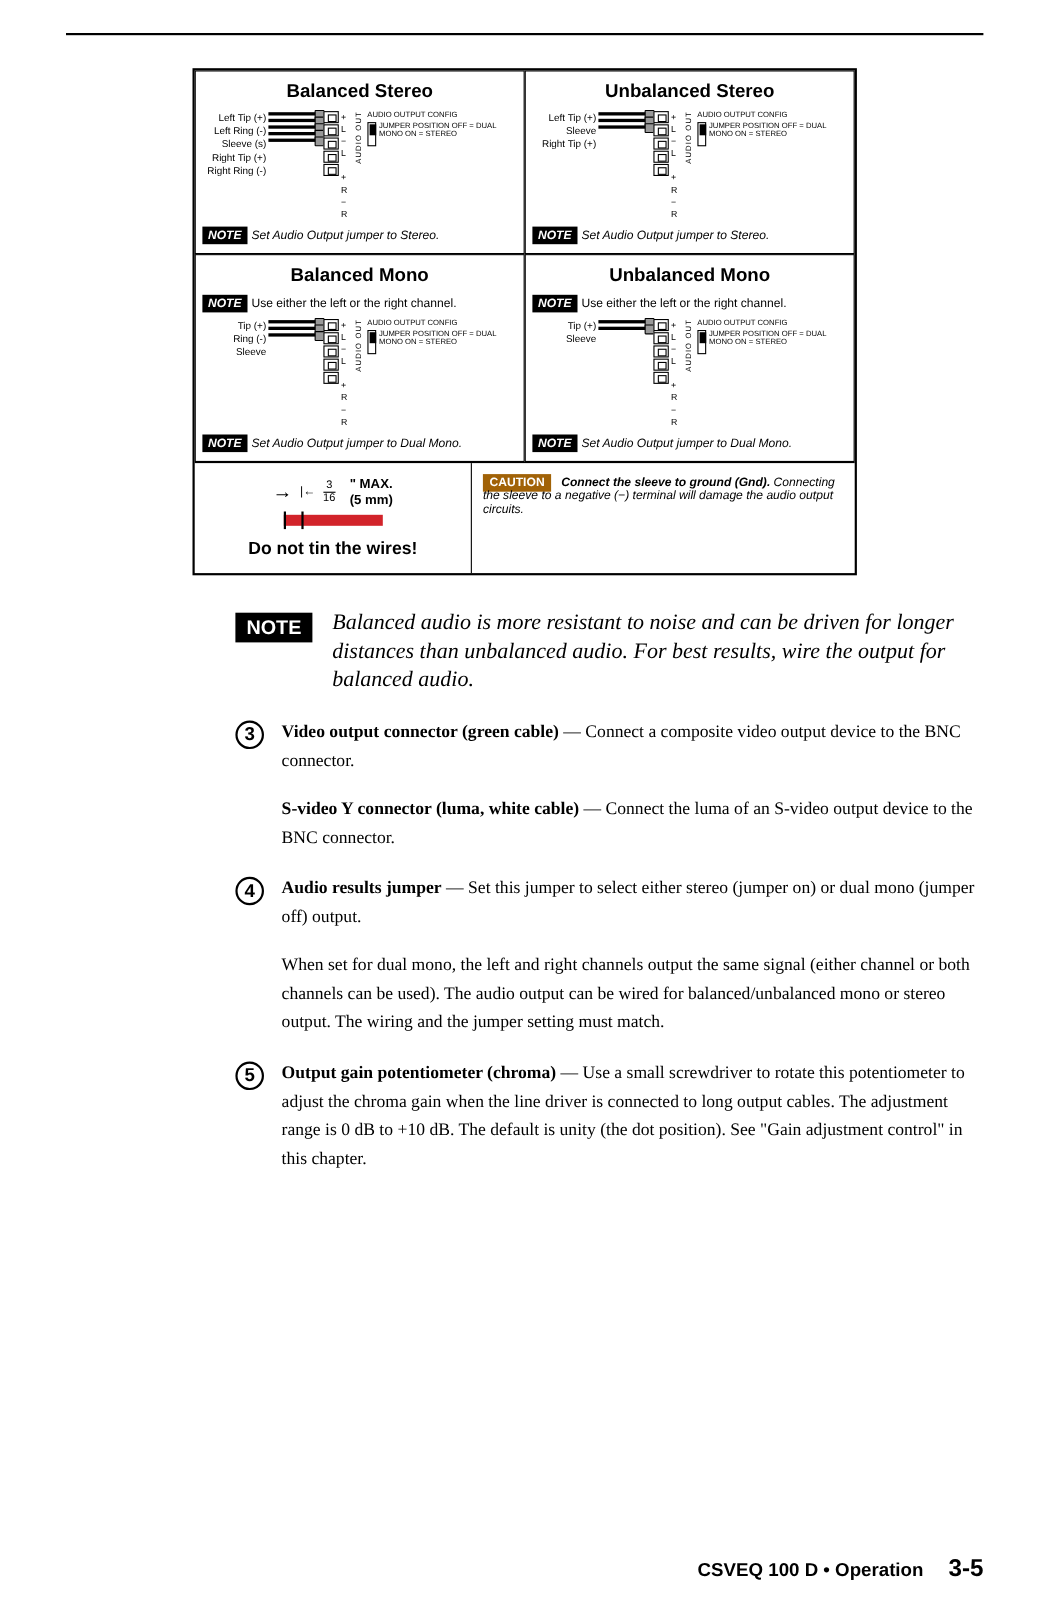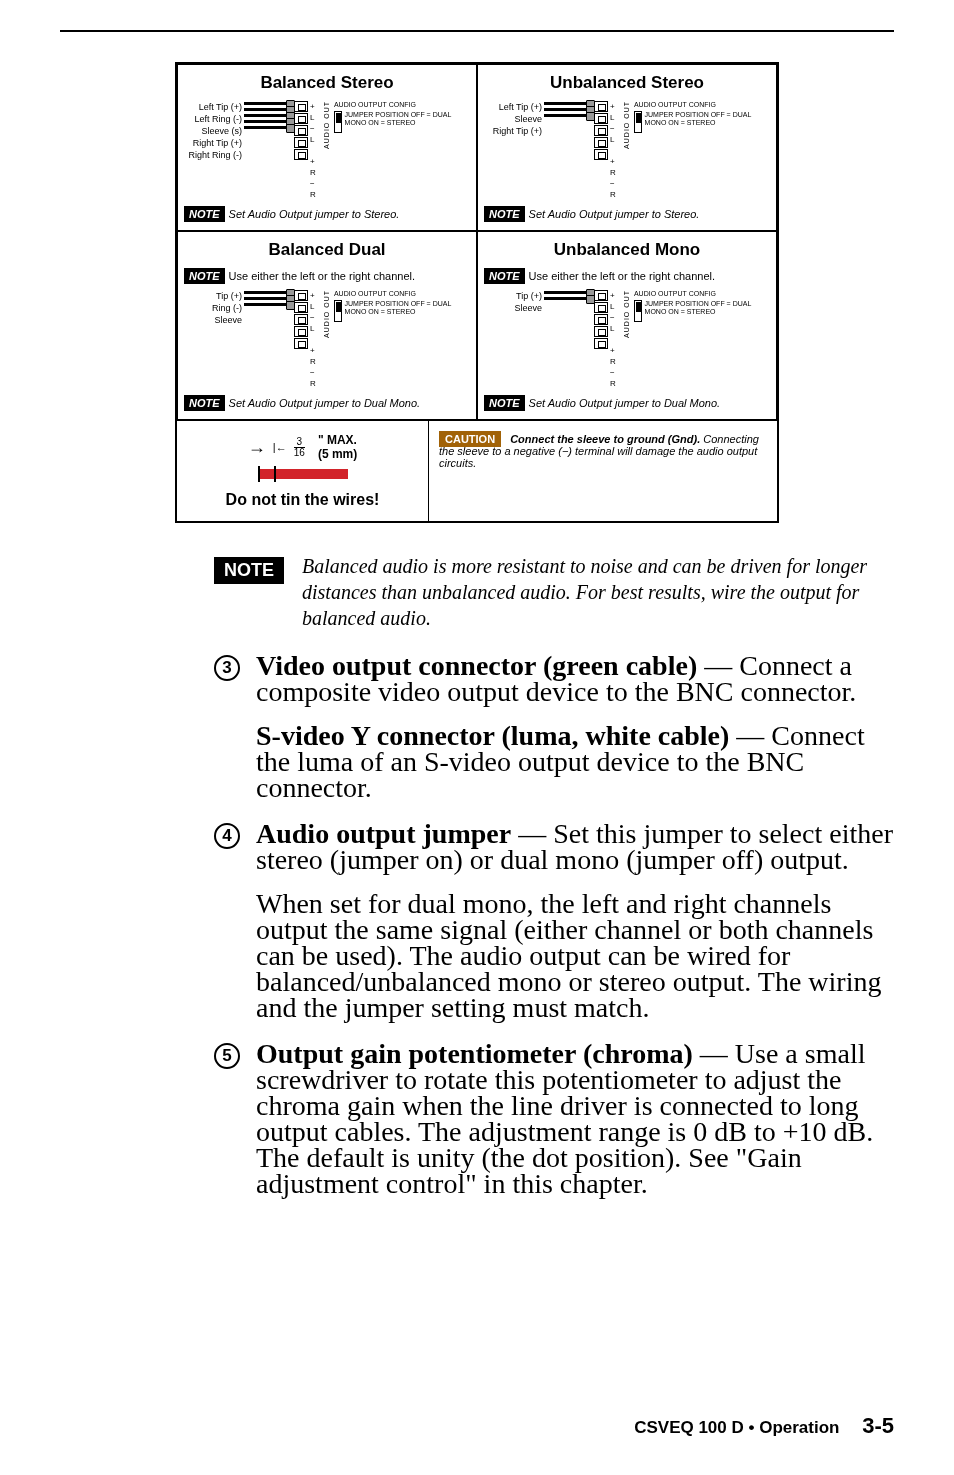--- a/index.html
+++ b/index.html
@@ -268,21 +268,21 @@
     font-weight: bold;
     font-size: 17px;
     display: flex;
     align-items: center;
     justify-content: center;
     flex-shrink: 0;
     margin-right: 16px;
     margin-top: 2px;
   }
   .num-body {
-    font-size: 28px;
+    font-size: 16px;
     line-height: 26px;
   }
   .num-body p { margin-bottom: 18px; }
   .num-body p:last-child { margin-bottom: 0; }
   .num-body strong { font-weight: bold; }
 
   
   .footer {
     position: absolute;
     bottom: 36px;
@@ -387,21 +387,21 @@
       <div class="note-line">
           <span class="note-bar">NOTE</span>
           <span>Set Audio Output jumper to Stereo.</span>
         </div>
     </div>
   </div>
 
   <div class="diag-row">
 
     <div class="diag-cell">
-      <div class="diag-title">Balanced Dual</div>
+      <div class="diag-title">Balanced Mono</div>
       <div class="note-line top">
           <span class="note-bar">NOTE</span>
           <span style="font-style:normal">Use either the left or the right channel.</span>
         </div>
       <div class="wiring">
         <div class="wire-labels">
           <div>Tip (+)</div>
           <div>Ring (-)</div>
           <div>Sleeve</div>
         </div>
@@ -519,21 +519,21 @@
     <div class="num-circle">3</div>
     <div class="num-body">
       <p><strong>Video output connector (green cable)</strong><span> — Connect a composite video output device to the BNC connector.</span></p>
       <p><strong>S-video Y connector (luma, white cable)</strong><span> — Connect the luma of an S-video output device to the BNC connector.</span></p>
     </div>
   </div>
 
   <div class="num-item">
     <div class="num-circle">4</div>
     <div class="num-body">
-      <p><strong>Audio output jumper</strong><span> — Set this jumper to select either stereo (jumper on) or dual mono (jumper off) output.</span></p>
+      <p><strong>Audio results jumper</strong><span> — Set this jumper to select either stereo (jumper on) or dual mono (jumper off) output.</span></p>
       <p>When set for dual mono, the left and right channels output the same signal (either channel or both channels can be used).  The audio output can be wired for balanced/unbalanced mono or stereo output.  The wiring and the jumper setting must match.</p>
     </div>
   </div>
 
   <div class="num-item">
     <div class="num-circle">5</div>
     <div class="num-body">
       <p><strong>Output gain potentiometer (chroma)</strong><span> — Use a small screwdriver to rotate this potentiometer to adjust the chroma gain when the line driver is connected to long output cables.  The adjustment range is 0 dB to +10 dB.  The default is unity (the dot position).  See "Gain adjustment control" in this chapter.</span></p>
     </div>
   </div>

